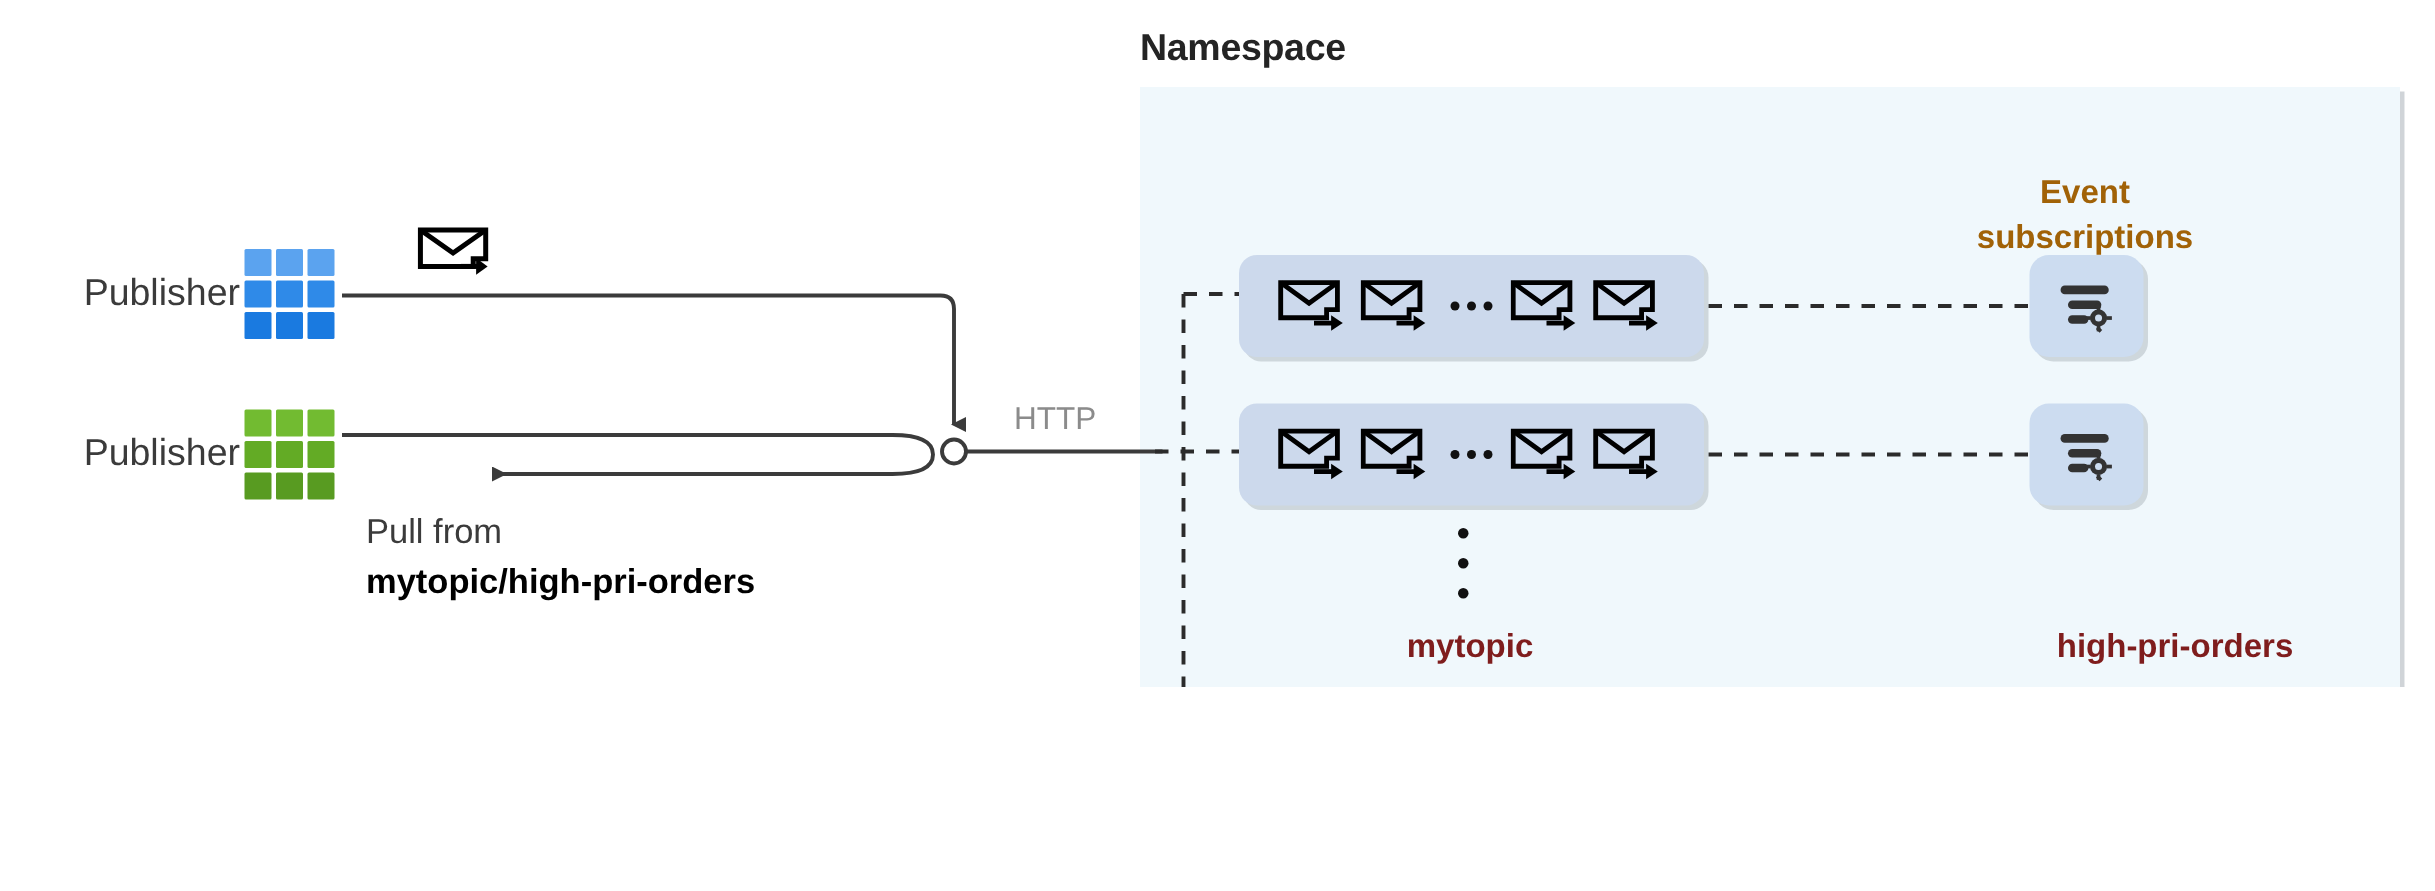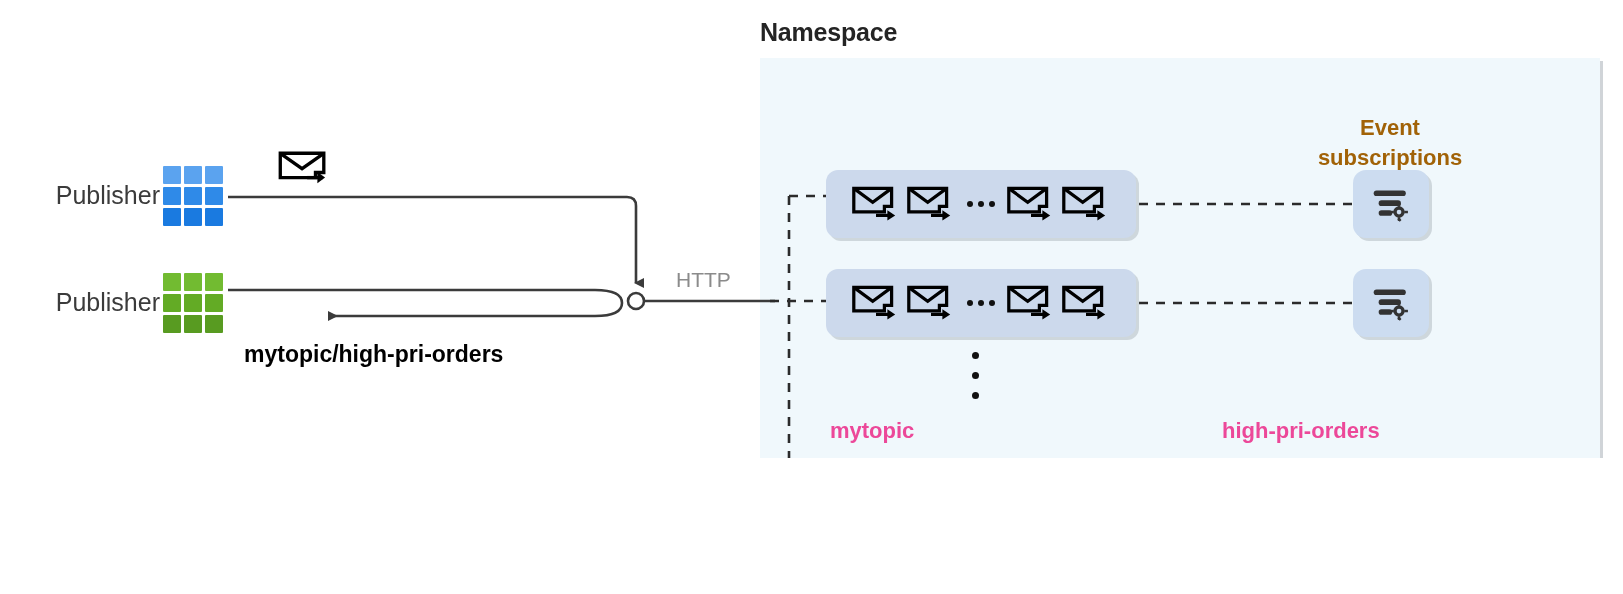--- a/index.html
+++ b/index.html
@@ -50,25 +50,25 @@
     margin-top: 25px;
   }
   #topics-heading { left: 830px; top: 122px; width: 300px; }
   #subs-heading   { left: 1270px; top: 88px;  width: 240px; }
 
   
   .bottom-label {
     position: absolute;
     font-size: 22px;
     font-weight: bold;
-    color: #ec4899;
-    text-align: left;
+    color: #7f1d1d;
+    text-align: center;
   }
   #mytopic-label { left: 830px; top: 418px; width: 300px; }
-  #highpri-label { left: 1222px; top: 418px; width: 280px; }
+  #highpri-label { left: 1310px; top: 418px; width: 280px; }
 
   
   .role-label {
     position: absolute;
     font-size: 25px;
     color: #3b3b3b;
     text-align: right;
     width: 140px;
   }
   #publisher-label { left: 20px;  top: 181px; }
@@ -258,20 +258,21 @@
       <path d="M 1 1 L 35 1 L 35 16 L 28.5 16 L 28.5 20 L 1 20 Z" fill="none" stroke="#000000" stroke-width="2.6"></path>
       <path d="M 1 1 L 18 13 L 35 1" fill="none" stroke="#000000" stroke-width="2.6"></path>
       <path d="M 22 20 L 34 20" stroke="#000000" stroke-width="2.6" fill="none"></path>
       <path d="M 30 15.6 L 36 20 L 30 24.4 Z" fill="#000000"></path>
     </g>
   </svg>
 
   <div id="http-label">HTTP</div>
 
   <div id="pull-caption">
+    <div>Pull from</div>
     <div class="strong">mytopic/high-pri-orders</div>
   </div>
 
   <div id="topic-box-0" class="topic-box">
     <svg class="env" width="48" height="38" viewBox="0 0 40 30">
       <path d="M 1.5 2 L 33 2 L 33 17 L 27 17 L 27 21.5 L 1.5 21.5 Z" fill="none" stroke="#000" stroke-width="2.7"></path>
       <path d="M 1.5 2 L 17.25 13.5 L 33 2" fill="none" stroke="#000" stroke-width="2.7"></path>
       <path d="M 20 24.5 L 33 24.5" stroke="#000" stroke-width="2.7" fill="none"></path>
       <path d="M 29.5 20.2 L 36 24.5 L 29.5 28.8 Z" fill="#000"></path>
     </svg>

